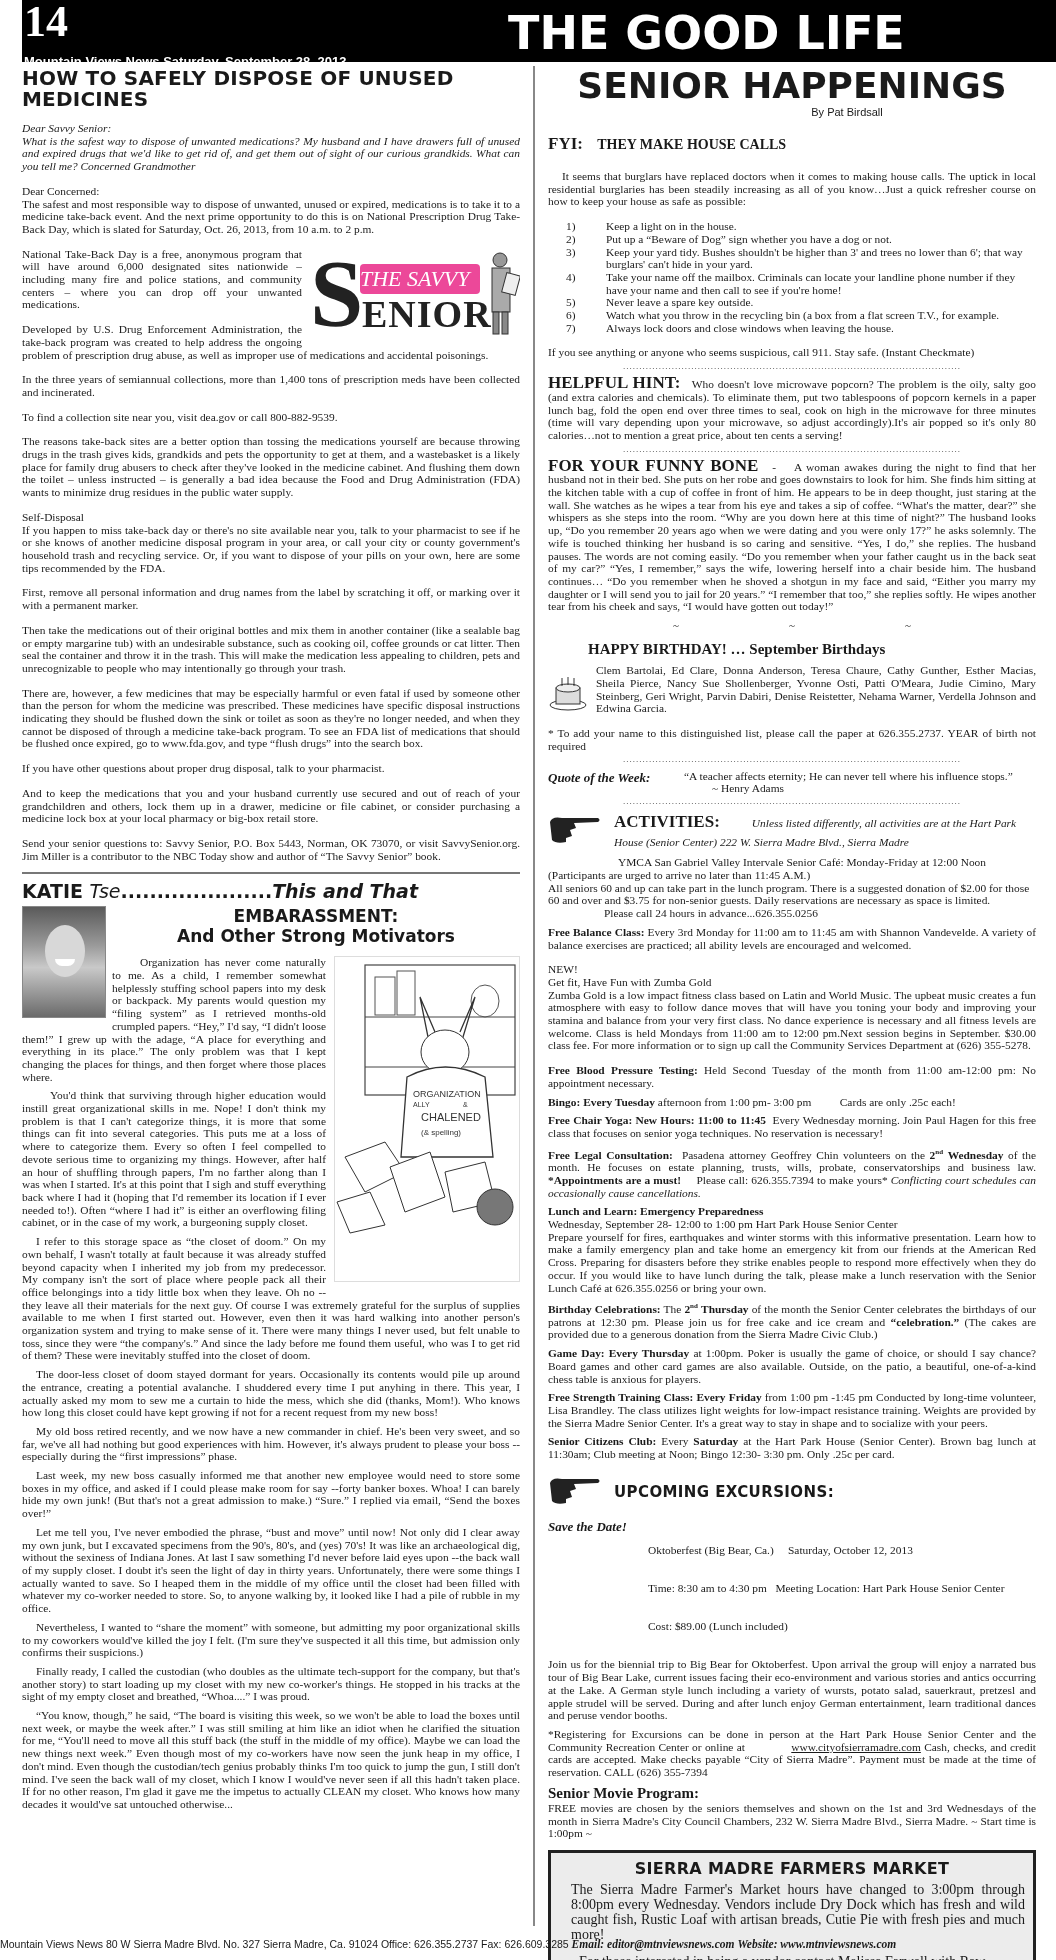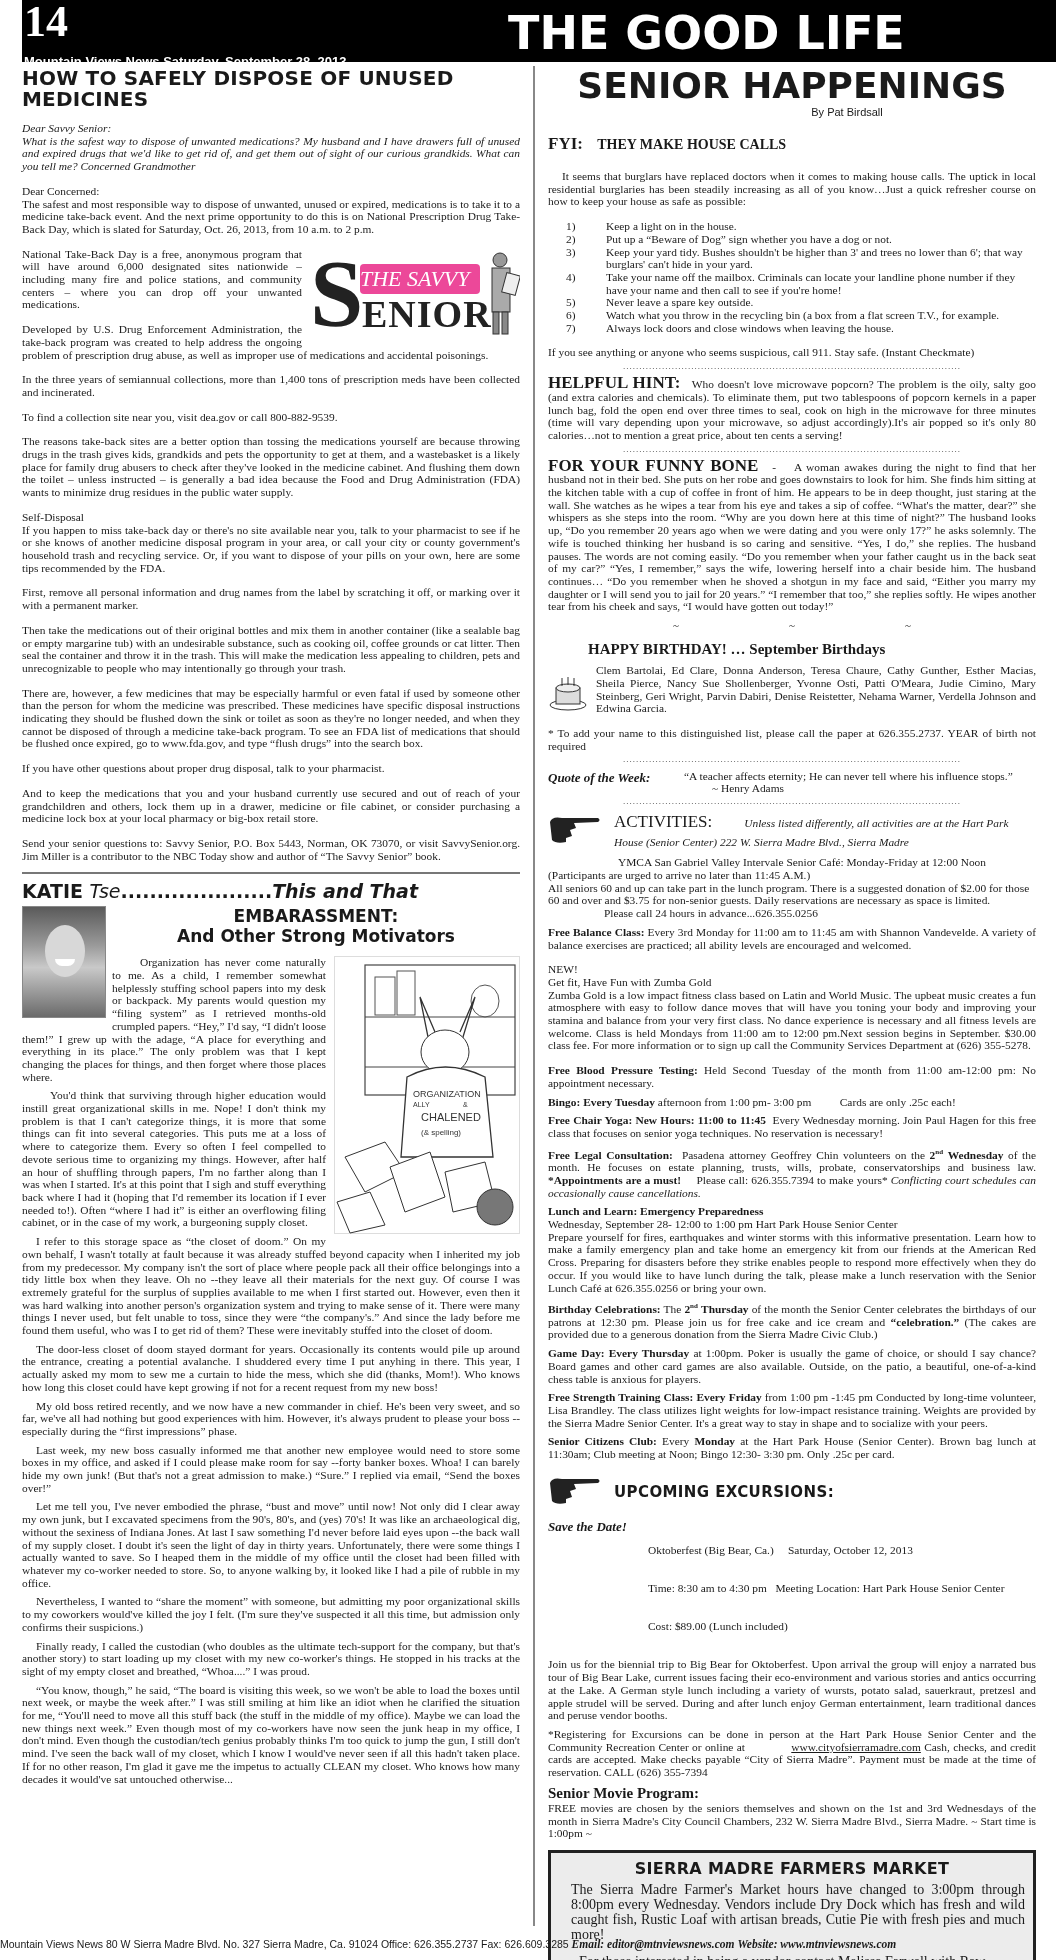--- a/index.html
+++ b/index.html
@@ -31,41 +31,41 @@
 
   .rule { height: 2px; background: #777; margin: 10px 0 6px; }
 
   .katie-head { font-family: "DejaVu Sans", sans-serif; font-size: 19px; font-weight: bold; margin-bottom: 4px; }
   .katie-head .tse { font-weight: normal; font-style: italic; }
   .katie-head .tat { font-style: italic; }
   .katie-photo { float: left; width: 84px; height: 112px; background: linear-gradient(180deg, #5a5a5a 0%, #9a9a9a 35%, #c9c9c9 55%, #6a6a6a 100%); border: 1px solid #888; margin: 0 6px 4px 0; position: relative; overflow: hidden; }
   .katie-photo .face { position: absolute; left: 22px; top: 18px; width: 40px; height: 52px; border-radius: 50%; background: #d8d8d8; }
   .katie-photo .smile { position: absolute; left: 32px; top: 52px; width: 20px; height: 7px; border-radius: 0 0 10px 10px; background: #fff; }
   .emb-title { font-family: "DejaVu Sans", sans-serif; font-size: 17px; font-weight: bold; text-align: center; line-height: 20px; margin: 4px 0 10px 90px; }
-  .cartoon { float: right; width: 186px; height: 278px; margin: 0 0 6px 8px; border: 1px solid #ddd; position: relative; background: #fff; }
+  .cartoon { float: right; width: 186px; height: 326px; margin: 0 0 6px 8px; border: 1px solid #ddd; position: relative; background: #fff; }
   .indent { text-indent: 28px; }
   .indent2 { text-indent: 14px; }
 
   h2.senior-title { font-family: "DejaVu Sans", sans-serif; font-size: 36px; font-weight: bold; text-align: center; line-height: 40px; margin-top: 2px; }
   .byline { font-family: "Liberation Sans", sans-serif; font-size: 11px; text-align: center; margin: 0 0 16px 110px; }
   .fyi { font-size: 17px; font-weight: bold; margin-bottom: 16px; }
   .fyi .small { font-size: 14px; margin-left: 10px; }
   ol.tips { margin-left: 18px; font-size: 11.4px; line-height: 12.7px; list-style: none; }
   ol.tips li { display: flex; }
   ol.tips li .num { width: 40px; flex: none; }
   .dots { text-align: center; font-size: 9px; letter-spacing: 1px; color: #333; line-height: 10px; margin: 2px 0 6px; }
   .lead-head { font-size: 17px; font-weight: bold; }
   .bday-head { font-size: 15px; font-weight: bold; margin-left: 40px; margin-bottom: 6px; }
   .bday-wrap { display: flex; }
   .cake { width: 40px; flex: none; height: 40px; margin-top: 8px; }
   .quote-row { display: flex; font-size: 11.4px; }
   .quote-label { font-weight: bold; font-style: italic; font-size: 13px; width: 136px; flex: none; }
   .act-head { display: flex; align-items: flex-start; }
   .hand { width: 54px; height: 34px; flex: none; margin-right: 12px; }
-  .act-title { font-size: 17px; font-weight: normal; text-align: center; }
+  .act-title { font-size: 17px; font-weight: bold; text-align: center; }
   .act-sub { font-style: italic; font-size: 11.4px; }
   .b { font-weight: bold; }
   .i { font-style: italic; }
   .exc-title { font-family: "DejaVu Sans", sans-serif; font-size: 15px; font-weight: bold; letter-spacing: 0.4px; }
   .save-row { display: flex; }
   .save-label { font-size: 13px; font-weight: bold; font-style: italic; width: 100px; flex: none; }
   .movie-head { font-size: 15px; font-weight: bold; }
   .underline { text-decoration: underline; margin-left: 43px; }
 
   .fm-box { margin-top: 10px; border: 3px solid #222; background: #ececec; padding: 6px 8px 8px; }
@@ -300,21 +300,21 @@
   <p class="b">Lunch and Learn: Emergency Preparedness</p>
   <p>Wednesday, September 28- 12:00 to 1:00 pm Hart Park House Senior Center</p>
   <p>Prepare yourself for fires, earthquakes and winter storms with this informative presentation. Learn how to make a family emergency plan and take home an emergency kit from our friends at the American Red Cross. Preparing for disasters before they strike enables people to respond more effectively when they do occur. If you would like to have lunch during the talk, please make a lunch reservation with the Senior Lunch Café at 626.355.0256 or bring your own.</p>
   <div class="sgap"></div>
   <p><span class="b">Birthday Celebrations:</span> <span>The</span> <span class="b">2</span><sup class="b">nd</sup> <span class="b">Thursday</span> <span>of the month the Senior  Center celebrates the birthdays of our patrons at 12:30 pm. Please join us  for free cake and ice cream and</span> <span class="b">“celebration.”</span> <span>(The cakes are provided  due to a generous donation from the Sierra Madre Civic Club.)</span></p>
   <div class="sgap"></div>
   <p><span class="b">Game Day: Every Thursday</span> <span>at 1:00pm. Poker is usually the game of choice, or should I say chance? Board games and other card games are  also available. Outside, on the patio, a beautiful, one-of-a-kind chess table  is anxious for players.</span></p>
   <div class="sgap"></div>
   <p><span class="b">Free Strength Training Class: Every Friday</span> <span>from 1:00 pm -1:45 pm   Conducted by long-time volunteer, Lisa Brandley. The class utilizes light  weights for low-impact resistance training. Weights are provided by the  Sierra Madre Senior Center. It's a great way to stay in shape and to socialize with your peers.</span></p>
   <div class="sgap"></div>
-  <p><span class="b">Senior Citizens Club:</span> <span>Every</span> <span class="b">Monday</span> <span>at the Hart Park House (Senior Center). Brown bag lunch at 11:30am; Club meeting at Noon; Bingo 12:30- 3:30 pm. Only .25c per card.</span></p>
+  <p><span class="b">Senior Citizens Club:</span> <span>Every</span> <span class="b">Saturday</span> <span>at the Hart Park House (Senior Center). Brown bag lunch at 11:30am; Club meeting at Noon; Bingo 12:30- 3:30 pm. Only .25c per card.</span></p>
   <div class="gap"></div>
 
   <div class="act-head">
     <svg class="hand" viewBox="0 0 54 34">
       <path d="M2 10 Q4 4 14 6 L50 6 Q53 8 50 10 L26 11 L28 16 L22 18 L24 24 L18 26 L18 30 Q8 32 4 28 Z" fill="#222"></path>
     </svg>
     <span class="exc-title" style="margin-top:10px">UPCOMING EXCURSIONS:</span>
   </div>
   <div class="gap"></div>
   <div class="save-row">

